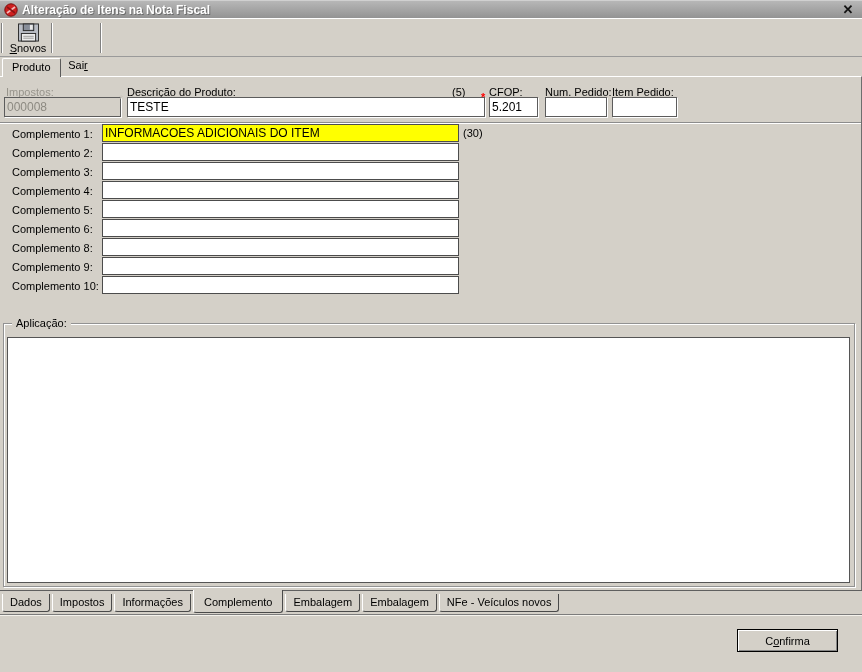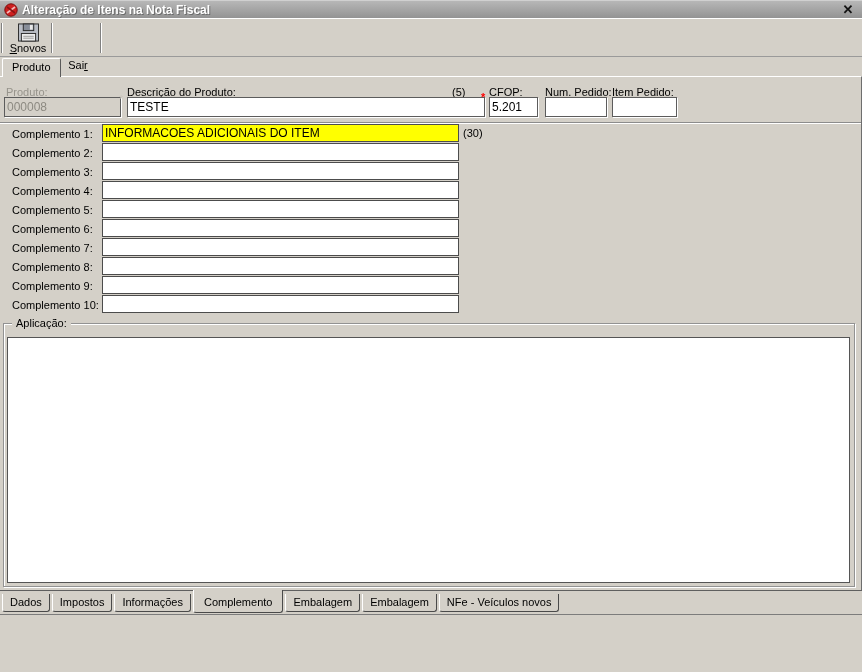--- a/index.html
+++ b/index.html
@@ -177,21 +177,21 @@
   </div>
 
   <div class="tabstrip">
     <div class="top-tab">
       <span>Produto</span>
     </div>
   </div>
 
   <div class="page">
 
-    <span class="flabel dimmed" style="left:6px; top:9px;">Produto:</span>
+    <span class="flabel dimmed" style="left:6px; top:9px;">Impostos:</span>
     <input class="tfield disabled" style="left: 4px; top: 20px; width: 117px;" readonly="" value="000008">
 
     <span class="flabel marker-dim" style="left:119px; top:16px;">*</span>
     <span class="flabel" style="left:127px; top:9px;">Descrição do Produto:</span>
     <span class="flabel" style="left:452px; top:9px;">(5)</span>
     <input class="tfield" style="left: 127px; top: 20px; width: 358px;" value="TESTE">
 
     <span class="flabel marker-req" style="left:481px; top:14px;">*</span>
     <span class="flabel" style="left:489px; top:9px;">CFOP:</span>
     <input class="tfield" style="left: 489px; top: 20px; width: 49px;" value="5.201">
@@ -220,24 +220,20 @@
         <div class="comp-row">
           <div class="comp-label">Complemento 4:</div>
           <input class="comp-input" style="">
         </div>
         <div class="comp-row">
           <div class="comp-label">Complemento 5:</div>
           <input class="comp-input" style="">
         </div>
         <div class="comp-row">
           <div class="comp-label">Complemento 6:</div>
-          <input class="comp-input" style="">
-        </div>
-        <div class="comp-row">
-          <div class="comp-label">Complemento 7:</div>
           <input class="comp-input" style="">
         </div>
         <div class="comp-row">
           <div class="comp-label">Complemento 8:</div>
           <input class="comp-input" style="">
         </div>
         <div class="comp-row">
           <div class="comp-label">Complemento 9:</div>
           <input class="comp-input" style="">
         </div>
@@ -259,15 +255,18 @@
       <div class="btab">Dados</div>
       <div class="btab">Impostos</div>
       <div class="btab">Informações</div>
       <div class="btab active">Complemento</div>
       <div class="btab">Embalagem</div>
       <div class="btab">Embalagem</div>
       <div class="btab">NFe - Veículos novos</div>
     </div>
   <div class="hline-a"></div>
 
+  <div class="btnstrip">
+    <button class="confirm-btn"><span>C</span><span class="key">o</span><span>nfirma</span></button>
+  </div>
 
 
 </div>
 
 </body></html>

